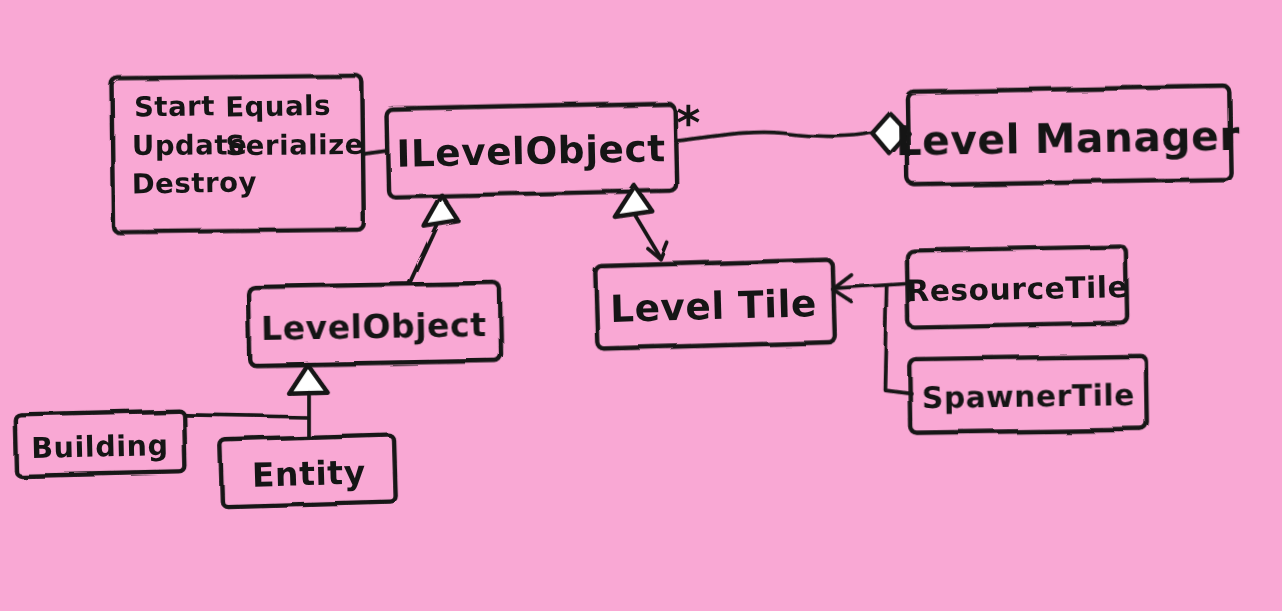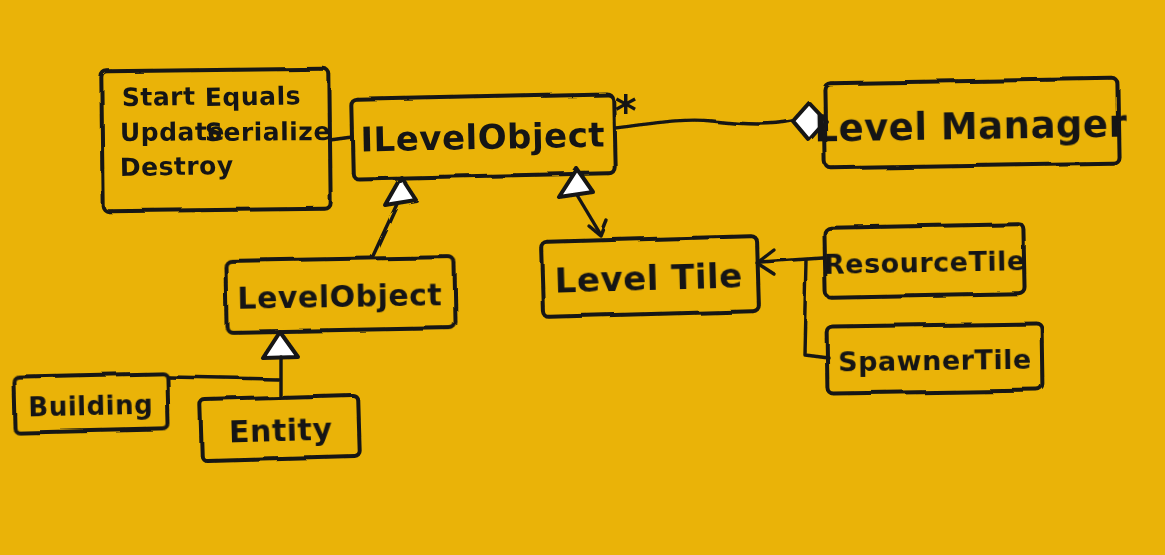--- a/index.html
+++ b/index.html
@@ -1,20 +1,20 @@
 <!DOCTYPE html>
 <html><head>
 <meta charset="utf-8">
 <style>
   html, body { margin: 0; padding: 0; background: #ffffff; }
   .canvas {
     position: relative;
     width: 1165px;
     height: 555px;
-    background: #eab308;
+    background: #f9a8d4;
     overflow: hidden;
     font-family: "DejaVu Sans", sans-serif;
   }
   svg text {
     fill: #151515;
     font-family: "DejaVu Sans", sans-serif;
     font-weight: 700;
     letter-spacing: 0.5px;
   }
   .ink { stroke: #151515; stroke-width: 4; fill: none; stroke-linecap: round; stroke-linejoin: round; }

